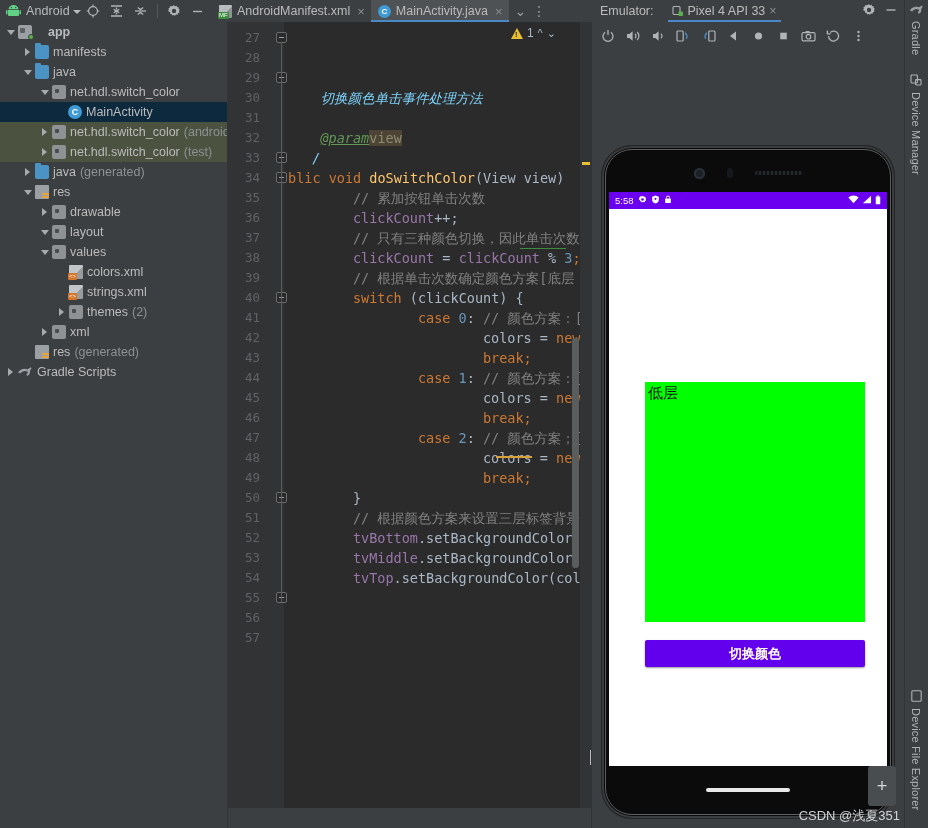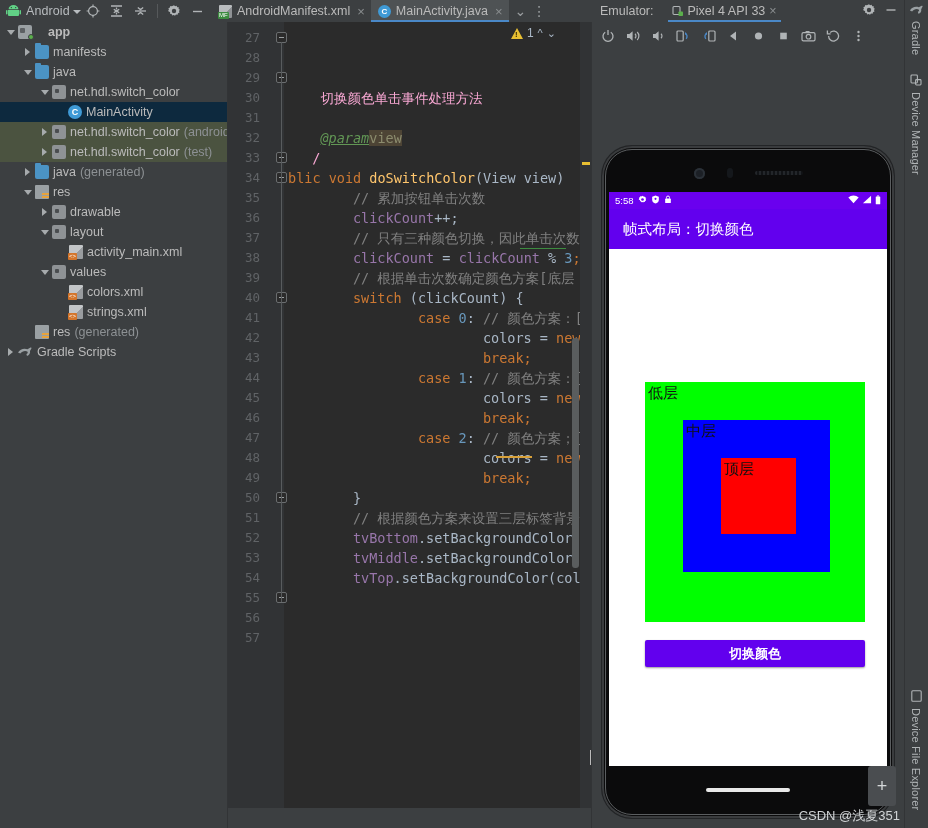--- a/index.html
+++ b/index.html
@@ -78,21 +78,21 @@
 
   
   .editor { position:absolute; left:228px; top:22px; width:364px; height:786px; background:#2b2b2b; overflow:hidden;}
   .gutter { position:absolute; left:0; top:0; width:56px; height:100%; background:#313335; }
   .gline { position:absolute; right:24px; color:#606366; font-size:12.5px; font-family:"DejaVu Sans Mono", monospace; text-align:right;}
   .fold { position:absolute; left:48px; width:11px; height:11px; border:1px solid #6a6d6f; border-radius:2px; background:#2b2b2b;}
   .fold::after{content:'';position:absolute;left:2px;top:4px;width:5px;height:1px;background:#9a9ea0;}
   .foldline { position:absolute; left:53px; width:1px; background:#585b5d; }
   .code { position:absolute; left:60px; top:0; width:304px; height:100%; font-family:"DejaVu Sans Mono", monospace; font-size:13.5px; white-space:pre;}
   .cl { position:absolute; left:0; }
-  .kw { color:#cc7832; } .num{color:#6897bb;} .cmt{color:#808080;} .doc{color:#f9a8d4;}
+  .kw { color:#cc7832; } .num{color:#6897bb;} .cmt{color:#808080;} .doc{color:#7dd3fc;font-style:italic;}
   .id{color:#a9b7c6;} .fn{color:#ffc66d;} .fld{color:#9876aa;}
   .tagp{color:#629755; font-style:italic; text-decoration:underline;}
   .hl-param{ background:#4d4435; color:#8c8c6e;}
   .warn-box { position:absolute; right:36px; top:4px; display:flex; align-items:center; gap:4px; color:#a9b7c6; font-size:12px;}
   .tri-warn { width:0;height:0;border-left:6px solid transparent;border-right:6px solid transparent;border-bottom:11px solid #e8bf32; position:relative;}
   .tri-warn::after{content:'!';position:absolute;left:-2px;top:2px;color:#3c3000;font-size:8px;font-weight:bold;font-family:"Liberation Sans",sans-serif;}
   .chev { color:#a9b7c6; font-size:11px; }
   .err-stripe { position:absolute; right:0; top:0; width:12px; height:100%; background:#313335;}
   .stripe-mark { position:absolute; right:2px; width:8px; height:3px;}
   .vscroll { position:absolute; right:13px; width:7px; background:#5a5d5e; border-radius:3px;}
@@ -299,42 +299,49 @@
         <span class="ic ic-pkg"></span>
         <span class="tname">drawable</span>
       </div>
       <div class="tree-row">
         <span style="width:38px;flex:none"></span>
         <span class="arrow open"></span>
         <span class="ic ic-pkg"></span>
         <span class="tname">layout</span>
       </div>
       <div class="tree-row">
-        <span style="width:55px;flex:none"></span>
-        <span class="arrow"></span>
-        <span class="ic ic-xml"></span>
-        <span class="tname">activity_main.xml</span>
-      </div>
-      <div class="tree-row">
         <span style="width:38px;flex:none"></span>
         <span class="arrow open"></span>
         <span class="ic ic-pkg"></span>
         <span class="tname">values</span>
       </div>
       <div class="tree-row">
         <span style="width:55px;flex:none"></span>
         <span class="arrow"></span>
         <span class="ic ic-xml"></span>
         <span class="tname">colors.xml</span>
       </div>
       <div class="tree-row">
         <span style="width:55px;flex:none"></span>
         <span class="arrow"></span>
         <span class="ic ic-xml"></span>
         <span class="tname">strings.xml</span>
+      </div>
+      <div class="tree-row">
+        <span style="width:55px;flex:none"></span>
+        <span class="arrow closed"></span>
+        <span class="ic ic-pkg"></span>
+        <span class="tname">themes</span>
+        <span class="tmuted">(2)</span>
+      </div>
+      <div class="tree-row">
+        <span style="width:38px;flex:none"></span>
+        <span class="arrow closed"></span>
+        <span class="ic ic-pkg"></span>
+        <span class="tname">xml</span>
       </div>
       <div class="tree-row">
         <span style="width:21px;flex:none"></span>
         <span class="arrow"></span>
         <span class="ic ic-res"></span>
         <span class="tname">res</span>
         <span class="tmuted">(generated)</span>
       </div>
       <div class="tree-row">
         <span style="width:4px;flex:none"></span>
@@ -523,32 +530,23 @@
             </span>
             <span>
               <svg width="6" height="10" viewBox="0 0 8 12">
                   <rect x="2.6" y="0" width="2.8" height="1.3" fill="#fff"></rect>
                   <rect x="1" y="1.3" width="6" height="10.4" rx=".8" fill="#fff"></rect>
                 </svg>
             </span>
           </span>
         </div>
 
-        <div class="appbar">
-          <span>帧式布局：切换颜色</span>
-        </div>
 
         <div class="frame-layout">
           <span class="layer-label" style="left:3px;top:2px;">低层</span>
-          <div class="mid-layer">
-            <span class="layer-label" style="left:3px;top:2px;">中层</span>
-            <div class="top-layer">
-              <span class="layer-label" style="left:3px;top:2px;">顶层</span>
-            </div>
-          </div>
         </div>
 
         <div class="switch-btn">
           <span>切换颜色</span>
         </div>
       </div>
 
       <div class="navbar-pill"></div>
     </div>
 

